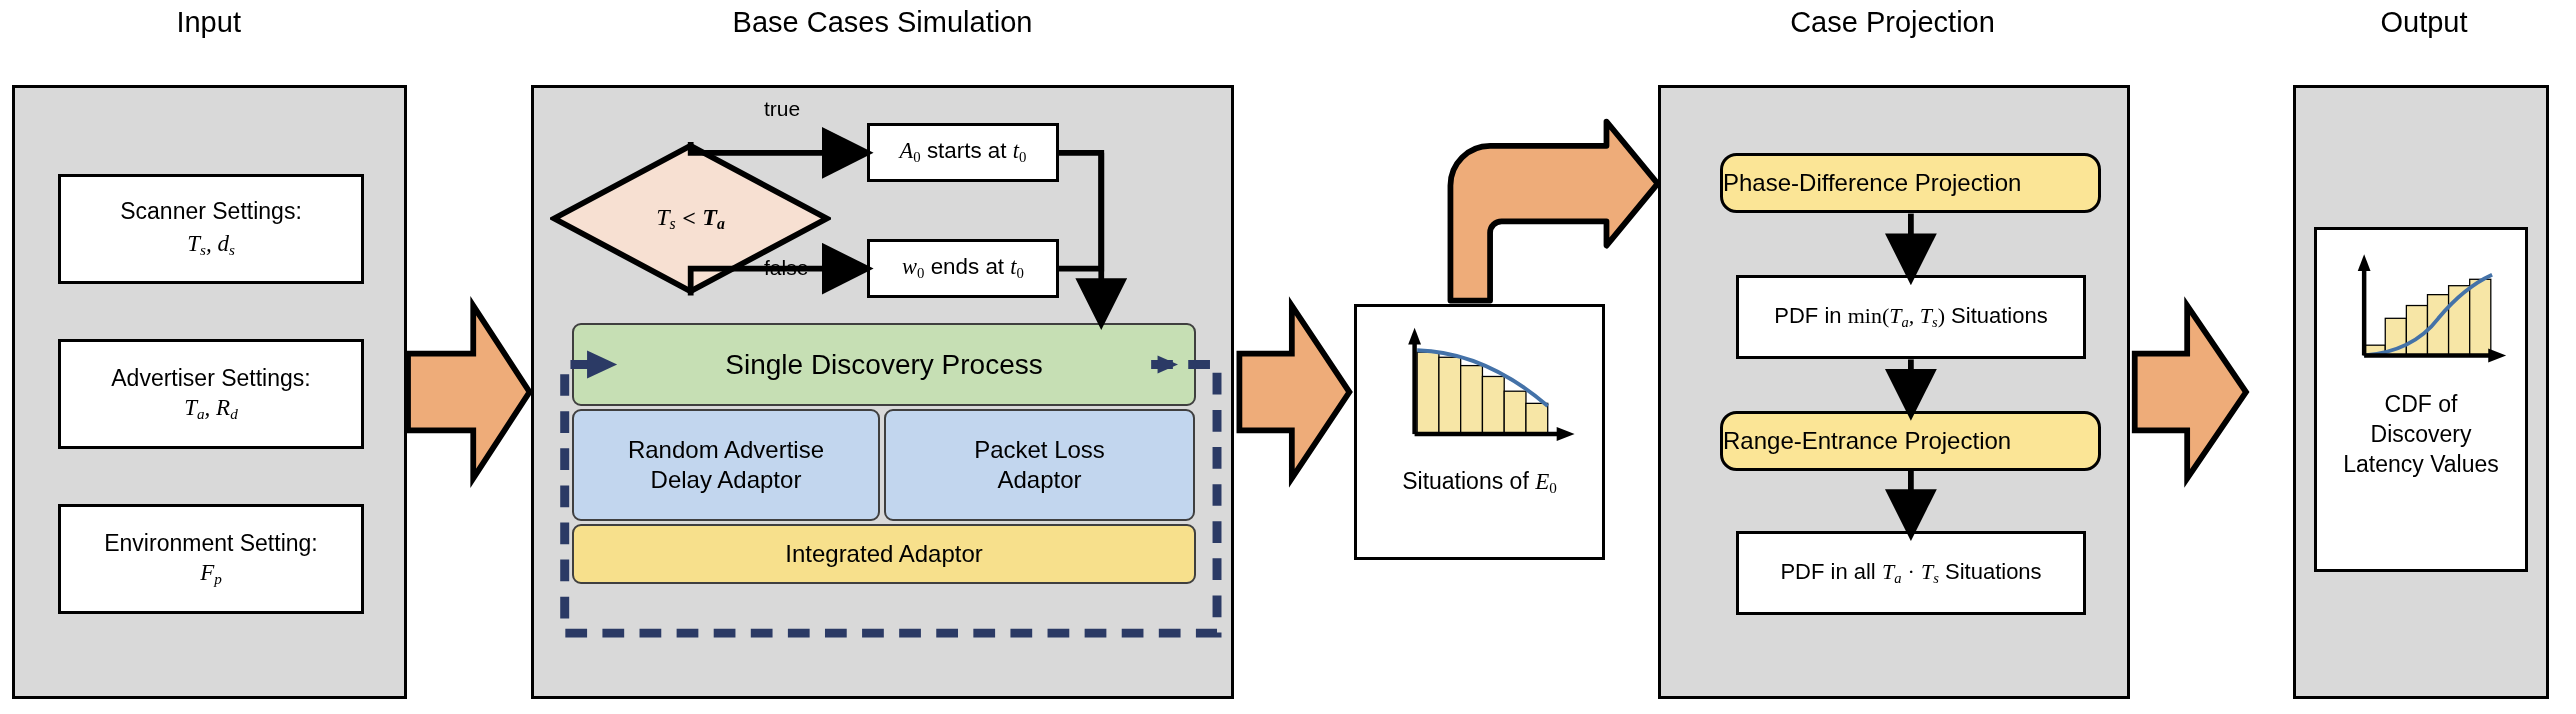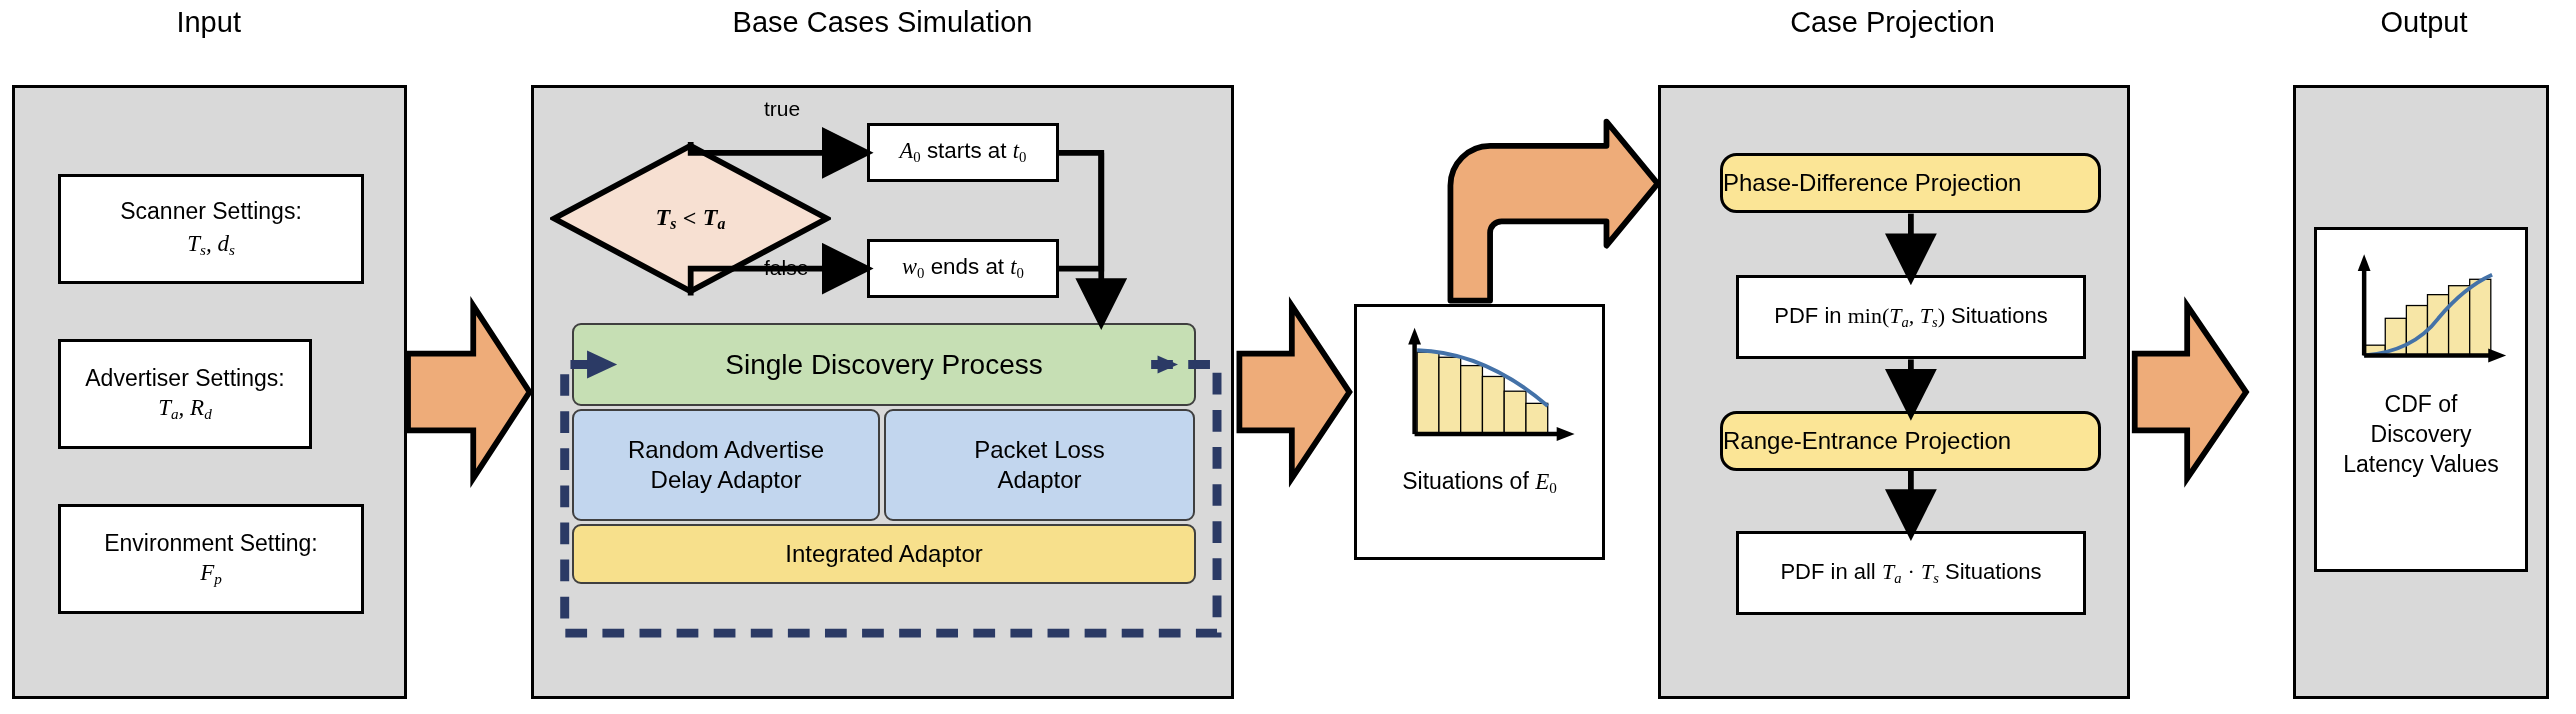--- a/index.html
+++ b/index.html
@@ -58,40 +58,40 @@
   <div class="panel" style="left:1658px;top:85px;width:472px;height:614px;"></div>
   <div class="panel" style="left:2293px;top:85px;width:256px;height:614px;"></div>
 
   <div class="wbox" style="left:58px;top:174px;width:306px;height:110px;">
     <div>Scanner Settings:</div>
     <div style="margin-top:5px;">
       <span class="mth">T<span class="sub">s</span>, d<span class="sub">s</span></span>
     </div>
   </div>
 
-  <div class="wbox" style="left:58px;top:339px;width:254px;height:110px;">
+  <div class="wbox" style="left:58px;top:339px;width:306px;height:110px;">
     <div>Advertiser Settings:</div>
     <div style="margin-top:2.6px;">
       <span class="mth">T<span class="sub">a</span>, R<span class="sub">d</span></span>
     </div>
   </div>
 
   <div class="wbox" style="left:58px;top:504px;width:306px;height:110px;">
     <div>Environment Setting:</div>
     <div style="margin-top:2.6px;">
       <span class="mth">F<span class="sub">p</span></span>
     </div>
   </div>
 
   <div class="diamond" style="left:550px;top:142px;width:281px;height:153px;">
     <svg width="281" height="153" viewBox="0 0 440 240">
       <polygon points="220,6 434,120 220,234 6,120" fill="#f7e0d2" stroke="#000" stroke-width="9"></polygon>
     </svg>
     <div class="lbl">
-      <span class="mth" style="font-weight:700;">T<span class="sub">s</span></span>
+      <span class="mth" style="font-weight:400;">T<span class="sub">s</span></span>
       <span style="margin:0 6.4px;font-style:normal;font-family:'Liberation Serif',serif;font-weight:700;">&lt;</span>
       <span class="mth" style="font-weight:700;">T<span class="sub">a</span></span>
     </div>
   </div>
 
   <div class="edgelbl" style="left:764px;top:97px;">true</div>
   <div class="edgelbl" style="left:764px;top:256px;">false</div>
 
   <div class="wbox" style="left:867px;top:123px;width:192px;height:59px;font-size:22.4px;">
     <div>

